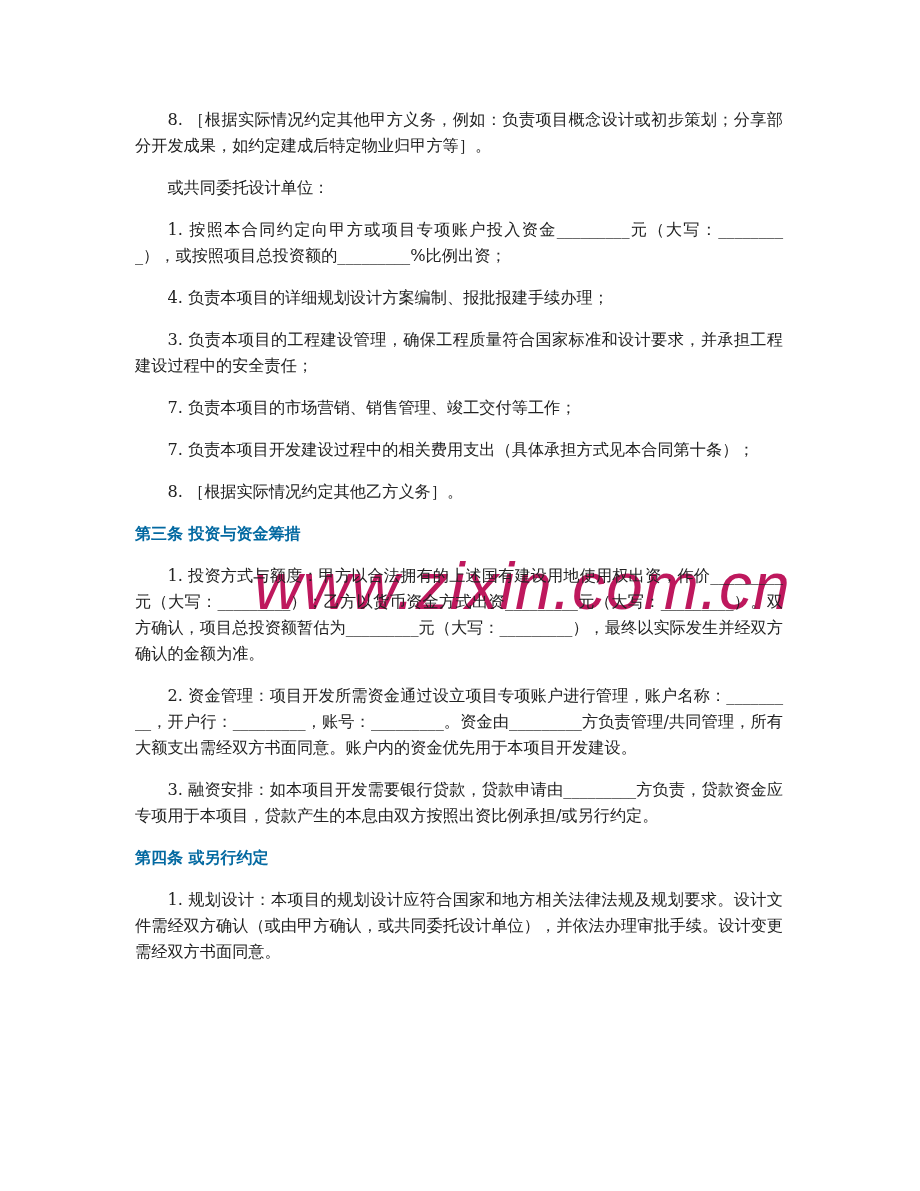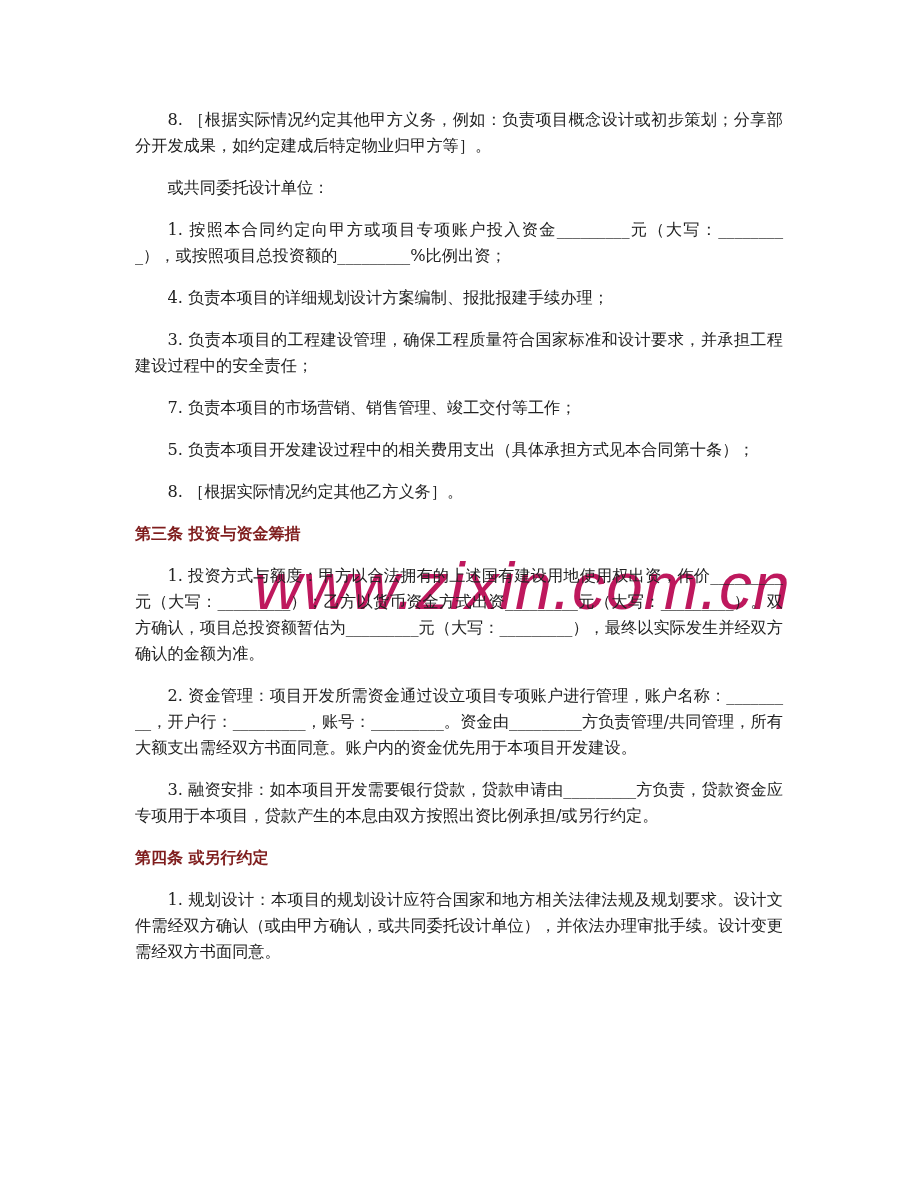--- a/index.html
+++ b/index.html
@@ -20,21 +20,21 @@
     text-align: justify;
     text-align-last: left;
     word-break: break-all;
   }
   .heading {
     margin: 0 0 16px 0;
     line-height: 26px;
     font-family: "DejaVu Sans", "Liberation Sans", sans-serif;
     font-weight: bold;
     font-size: 16px;
-    color: #7f1d1d;
+    color: #0369a1;
   }
   .watermark {
     position: absolute;
     left: 254px;
     top: 548px;
     font-family: "Liberation Sans", "DejaVu Sans", sans-serif;
     font-size: 66px;
     color: #be185d;
     letter-spacing: 1px;
     z-index: 0;
@@ -48,21 +48,21 @@
 
 <div class="watermark">www.zixin.com.cn</div>
 
 <div class="page">
   <p class="para">8. ［根据实际情况约定其他甲方义务，例如：负责项目概念设计或初步策划；分享部分开发成果，如约定建成后特定物业归甲方等］。</p>
   <p class="para">或共同委托设计单位：</p>
   <p class="para">1. 按照本合同约定向甲方或项目专项账户投入资金_________元（大写：_________），或按照项目总投资额的_________%比例出资；</p>
   <p class="para">4. 负责本项目的详细规划设计方案编制、报批报建手续办理；</p>
   <p class="para">3. 负责本项目的工程建设管理，确保工程质量符合国家标准和设计要求，并承担工程建设过程中的安全责任；</p>
   <p class="para">7. 负责本项目的市场营销、销售管理、竣工交付等工作；</p>
-  <p class="para">5. 负责本项目开发建设过程中的相关费用支出（具体承担方式见本合同第十条）；</p>
+  <p class="para">7. 负责本项目开发建设过程中的相关费用支出（具体承担方式见本合同第十条）；</p>
   <p class="para">8. ［根据实际情况约定其他乙方义务］。</p>
   <h3 class="heading">第三条  投资与资金筹措</h3>
   <p class="para">1. 投资方式与额度：甲方以合法拥有的上述国有建设用地使用权出资，作价_________元（大写：_________）；乙方以货币资金方式出资_________元（大写：_________）。双方确认，项目总投资额暂估为_________元（大写：_________），最终以实际发生并经双方确认的金额为准。</p>
   <p class="para">2. 资金管理：项目开发所需资金通过设立项目专项账户进行管理，账户名称：_________，开户行：_________，账号：_________。资金由_________方负责管理/共同管理，所有大额支出需经双方书面同意。账户内的资金优先用于本项目开发建设。</p>
   <p class="para">3. 融资安排：如本项目开发需要银行贷款，贷款申请由_________方负责，贷款资金应专项用于本项目，贷款产生的本息由双方按照出资比例承担/或另行约定。</p>
   <h3 class="heading">第四条  或另行约定</h3>
   <p class="para">1. 规划设计：本项目的规划设计应符合国家和地方相关法律法规及规划要求。设计文件需经双方确认（或由甲方确认，或共同委托设计单位），并依法办理审批手续。设计变更需经双方书面同意。</p>
 </div>
 
 </body></html>

